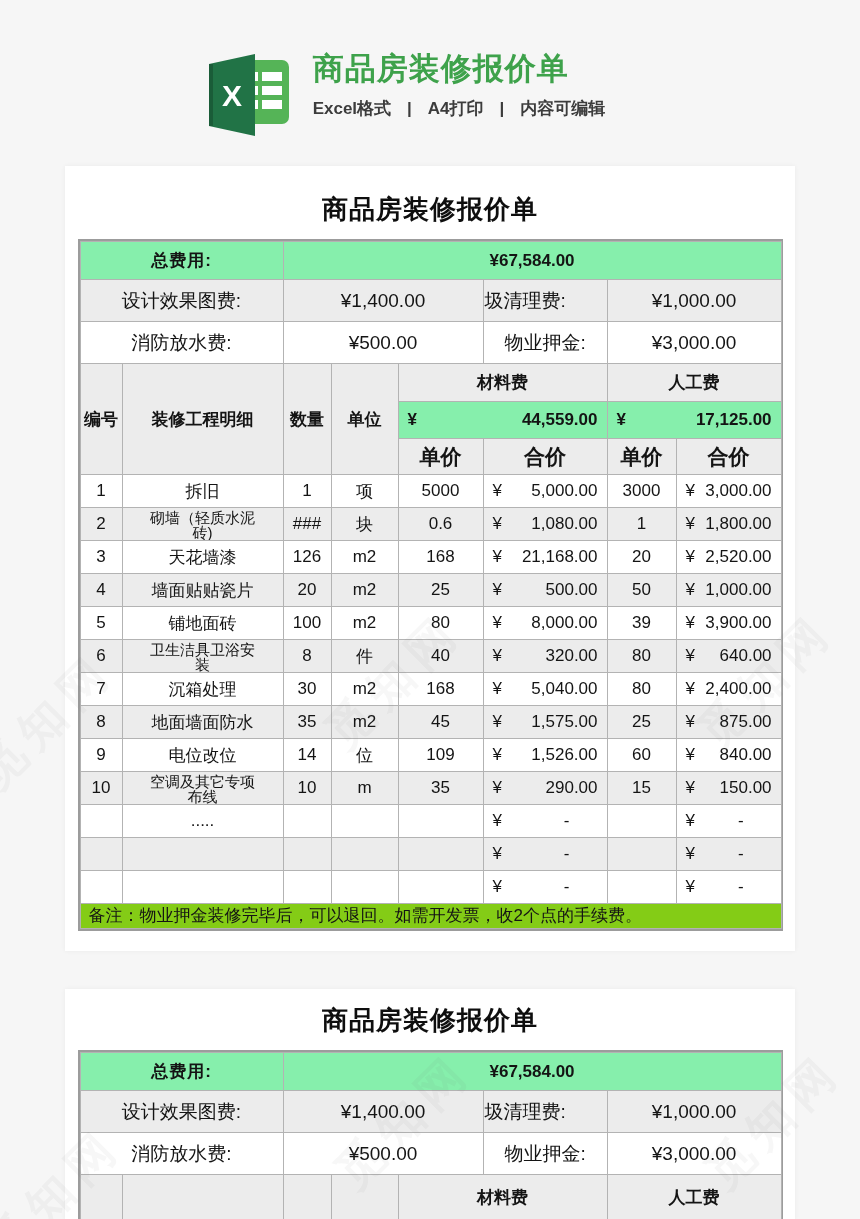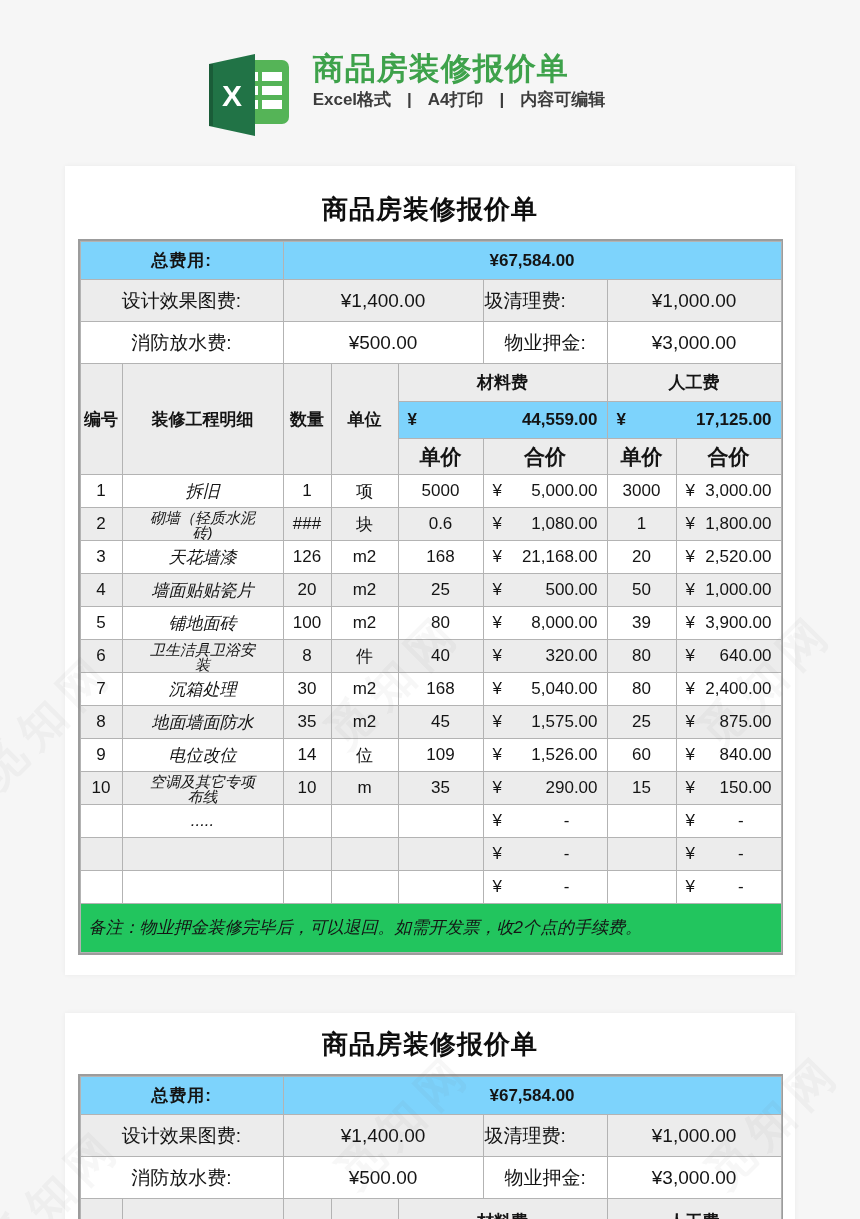--- a/index.html
+++ b/index.html
@@ -10,21 +10,21 @@
     -webkit-font-smoothing:antialiased;
   }
   
   .page-header{
     padding-top:50px;display:flex;justify-content:center;align-items:flex-start;
     gap:20px;transform:translateX(-28px);
   }
   .xl-icon{width:94px;height:86px;flex:0 0 auto;margin-top:2px;}
   .ph-text{display:flex;flex-direction:column;}
   .ph-title{font-size:31px;font-weight:bold;color:#3ea24b;letter-spacing:1px;line-height:38px;}
-  .ph-sub{font-size:17px;font-weight:bold;color:#3c3c3c;display:flex;align-items:center;}
+  .ph-sub{margin-top:9px;font-size:17px;font-weight:bold;color:#3c3c3c;display:flex;align-items:center;}
   .ph-sub .sep{margin:0 16px;color:#3c3c3c;font-weight:bold;}
   
   .card{
     width:730px;margin:0 auto;background:#ffffff;
     box-shadow:0 0 5px rgba(0,0,0,0.05);
     position:relative;
   }
   .card1{margin-top:28px;padding:26px 0 20px;}
   .card2{margin-top:38px;height:217px;overflow:hidden;padding-top:14px;}
   .tbl-title{
@@ -33,41 +33,41 @@
   }
   
   .tbl-wrap{width:705px;margin:0 auto;border:2px solid #9c9c9c;box-sizing:border-box;background:#fff;}
   table.quote{width:100%;border-collapse:collapse;table-layout:fixed;}
   table.quote td{
     border:1px solid #b3b3b3;padding:0;text-align:center;
     font-size:17px;color:#141414;overflow:hidden;white-space:nowrap;
     height:32px;
   }
   
-  td.navy{background:#7dd3fc;color:#fff;border:2px solid #ffffff;font-weight:bold;}
+  td.navy{background:#86efac;color:#fff;border:2px solid #ffffff;font-weight:bold;}
   tr.total-row td{height:37px;}
   td.total-label{font-size:20px;letter-spacing:1px;}
   td.total-value{font-size:21px;}
   tr.fee-row td{height:41px;font-size:19px;font-weight:normal;}
   td.fee-label.clip-left{text-align:left;padding-left:1px;margin-top:44px;}
   tr.hgroup td{height:37px;font-size:17px;}
   tr.htotal td{height:36px;}
   tr.hsub td{height:35px;font-size:21px;}
   .acct{display:flex;justify-content:space-between;align-items:center;padding:0 9px;}
   .acct .num{text-align:left;}
   .acct .num.dash{padding-right:28px;}
-  td.name-cell{text-align:left;padding-left:6px;font-style:italic;}
+  td.name-cell{text-align:left;padding-left:6px;}
   td.name-cell .wrap2{
     white-space:pre-line;line-height:15px;font-size:15px;height:30px;
     overflow:hidden;display:block;padding-top:1px;
   }
   tbody tr:nth-child(even) td{background:#ececec;}
   tr.note-row td{
-    background:#22c55e;text-align:left;padding:14px 8px;height:auto;
-    font-size:17px;white-space:normal;line-height:20px;font-style:italic;
+    background:#84cc16;text-align:left;padding:2px 8px;height:auto;
+    font-size:17px;white-space:normal;line-height:20px;
   }
   
   tr.hgroup2 td{height:44px;font-size:17px;}
   
   .wm{
     position:absolute;z-index:6;pointer-events:none;
     font-size:46px;font-weight:bold;letter-spacing:10px;
     color:rgba(110,110,110,0.055);
     transform:rotate(-45deg);white-space:nowrap;
   }

